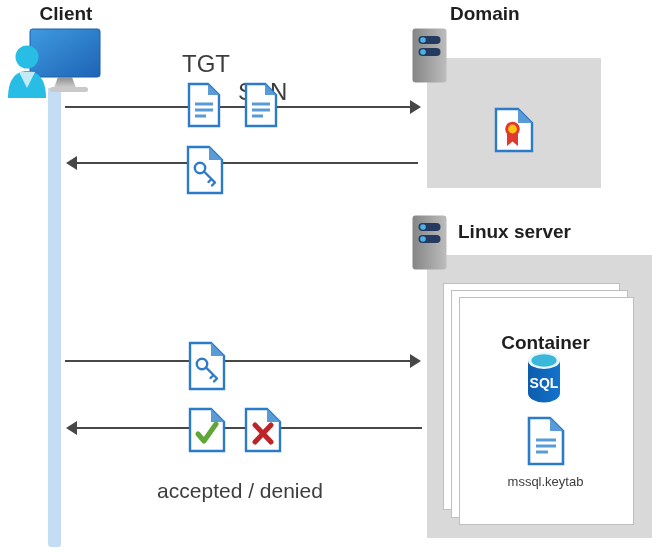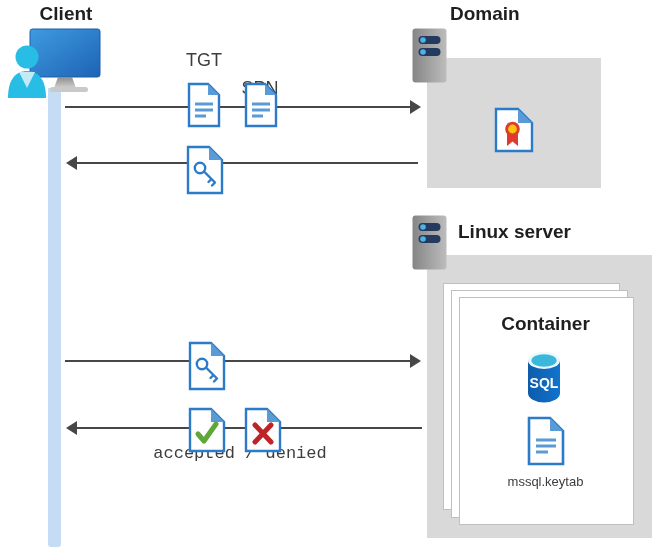--- a/index.html
+++ b/index.html
@@ -2,21 +2,21 @@
 <html style="--doc-blue: #2b7bc9; --doc-fold: #5b9bd5; --check-green: #5fa838; --cross-red: #bd2427; --ribbon-red: #e03a2f; --ribbon-gold: #ffc20e; --box-gray: #d9d9d9; --lifeline-blue: #c5dcf5; --arrow-gray: #474747; --sql-blue: #0e66b8; --sql-top-cyan: #3ab8dc; --person-cyan: #27bde4; --server-pill-navy: #243a5e; --server-dot-blue: #4db3e6; --card-border: #bfbfbf; --text-dark: #1f1f1f; --text-gray: #3d3d3d;"><head>
 <meta charset="utf-8">
 <style>
   html,body{margin:0;padding:0;background:#ffffff;}
   .canvas{
     position:relative;width:660px;height:558px;background:#fff;overflow:hidden;
     font-family:"Liberation Sans","DejaVu Sans",sans-serif;color:var(--text-dark,#1f1f1f);
   }
   .abs{position:absolute;}
   .title{font-weight:bold;font-size:19px;line-height:23px;color:var(--text-dark,#1f1f1f);}
-  .small-label{font-size:18px;color:var(--text-gray,#3d3d3d);}
+  .small-label{font-size:24px;color:var(--text-gray,#3d3d3d);}
   .center{text-align:center;}
   .gray-box{background:var(--box-gray,#d9d9d9);z-index:0;}
   .lifeline{background:var(--lifeline-blue,#c5dcf5);border-radius:0 0 3px 3px;z-index:1;}
   .card{background:#fff;border:1px solid var(--card-border,#bfbfbf);z-index:1;}
   .arrow{position:absolute;height:0;border-top:2px solid var(--arrow-gray,#474747);z-index:2;}
   .arrow.right::after{
     content:"";position:absolute;right:-10px;top:-8px;width:0;height:0;
     border-top:7px solid transparent;border-bottom:7px solid transparent;
     border-left:11px solid var(--arrow-gray,#474747);
   }
@@ -125,21 +125,21 @@
     <rect x="6.5" y="8" width="22" height="8" rx="4" fill="var(--server-pill-navy)"></rect>
     <circle cx="11" cy="12" r="2.8" fill="var(--server-dot-blue)"></circle>
     <rect x="6.5" y="20" width="22" height="8" rx="4" fill="var(--server-pill-navy)"></rect>
     <circle cx="11" cy="24" r="2.8" fill="var(--server-dot-blue)"></circle>
   </svg>
 
   <div class="abs card" style="left:443px;top:283px;width:175px;height:225px;"></div>
   <div class="abs card" style="left:451px;top:290px;width:175px;height:226px;"></div>
   <div class="abs card" style="left:459px;top:297px;width:173px;height:226px;z-index:2;"></div>
 
-  <div class="abs title center" style="left:459px;top:312px;width:173px;z-index:3;">Container</div>
+  <div class="abs title center" style="left:459px;top:331px;width:173px;z-index:3;">Container</div>
 
   <svg class="abs icon" style="left:524px;top:351px;" width="40" height="52" viewBox="0 0 40 52">
     <path d="M4 9.5 V42 A16 9.5 0 0 0 36 42 V9.5 Z" fill="url(#gradSql)"></path>
     <ellipse cx="20" cy="9.5" rx="16" ry="8.5" fill="#eaf7fb"></ellipse>
     <ellipse cx="20" cy="9.5" rx="12.6" ry="6.2" fill="var(--sql-top-cyan)"></ellipse>
     <text x="20" y="37" text-anchor="middle" font-size="14" font-weight="bold" font-family="Liberation Sans, sans-serif" fill="#ffffff">SQL</text>
   </svg>
 
   <svg class="abs icon" style="left:527px;top:416px;" width="38" height="50" viewBox="0 0 38 50">
     <path d="M2 2 H23 L36 15 V48 H2 Z" fill="#fff" stroke="var(--doc-blue)" stroke-width="2.6"></path>
@@ -161,15 +161,15 @@
     <path d="M23 2 V15 H36 Z" fill="var(--doc-fold)"></path>
     <path d="M10 27 L16 34 L28 17" fill="none" stroke="var(--check-green)" stroke-width="5" stroke-linecap="round" stroke-linejoin="round"></path>
   </svg>
 
   <svg class="abs icon" style="left:244px;top:407px;" width="38" height="46" viewBox="0 0 38 46">
     <path d="M2 2 H23 L36 15 V44 H2 Z" fill="#fff" stroke="var(--doc-blue)" stroke-width="2.4"></path>
     <path d="M23 2 V15 H36 Z" fill="var(--doc-fold)"></path>
     <path d="M11 18 L27 35 M27 18 L11 35" fill="none" stroke="var(--cross-red)" stroke-width="5" stroke-linecap="round"></path>
   </svg>
 
-  <div class="abs small-label center" style="left:135px;top:444px;width:210px;font-size:17px;font-family:Liberation Mono, monospace;">accepted / denied</div>
+  <div class="abs small-label center" style="left:135px;top:479px;width:210px;font-size:21px;">accepted / denied</div>
 
 </div>
 
 </body></html>

